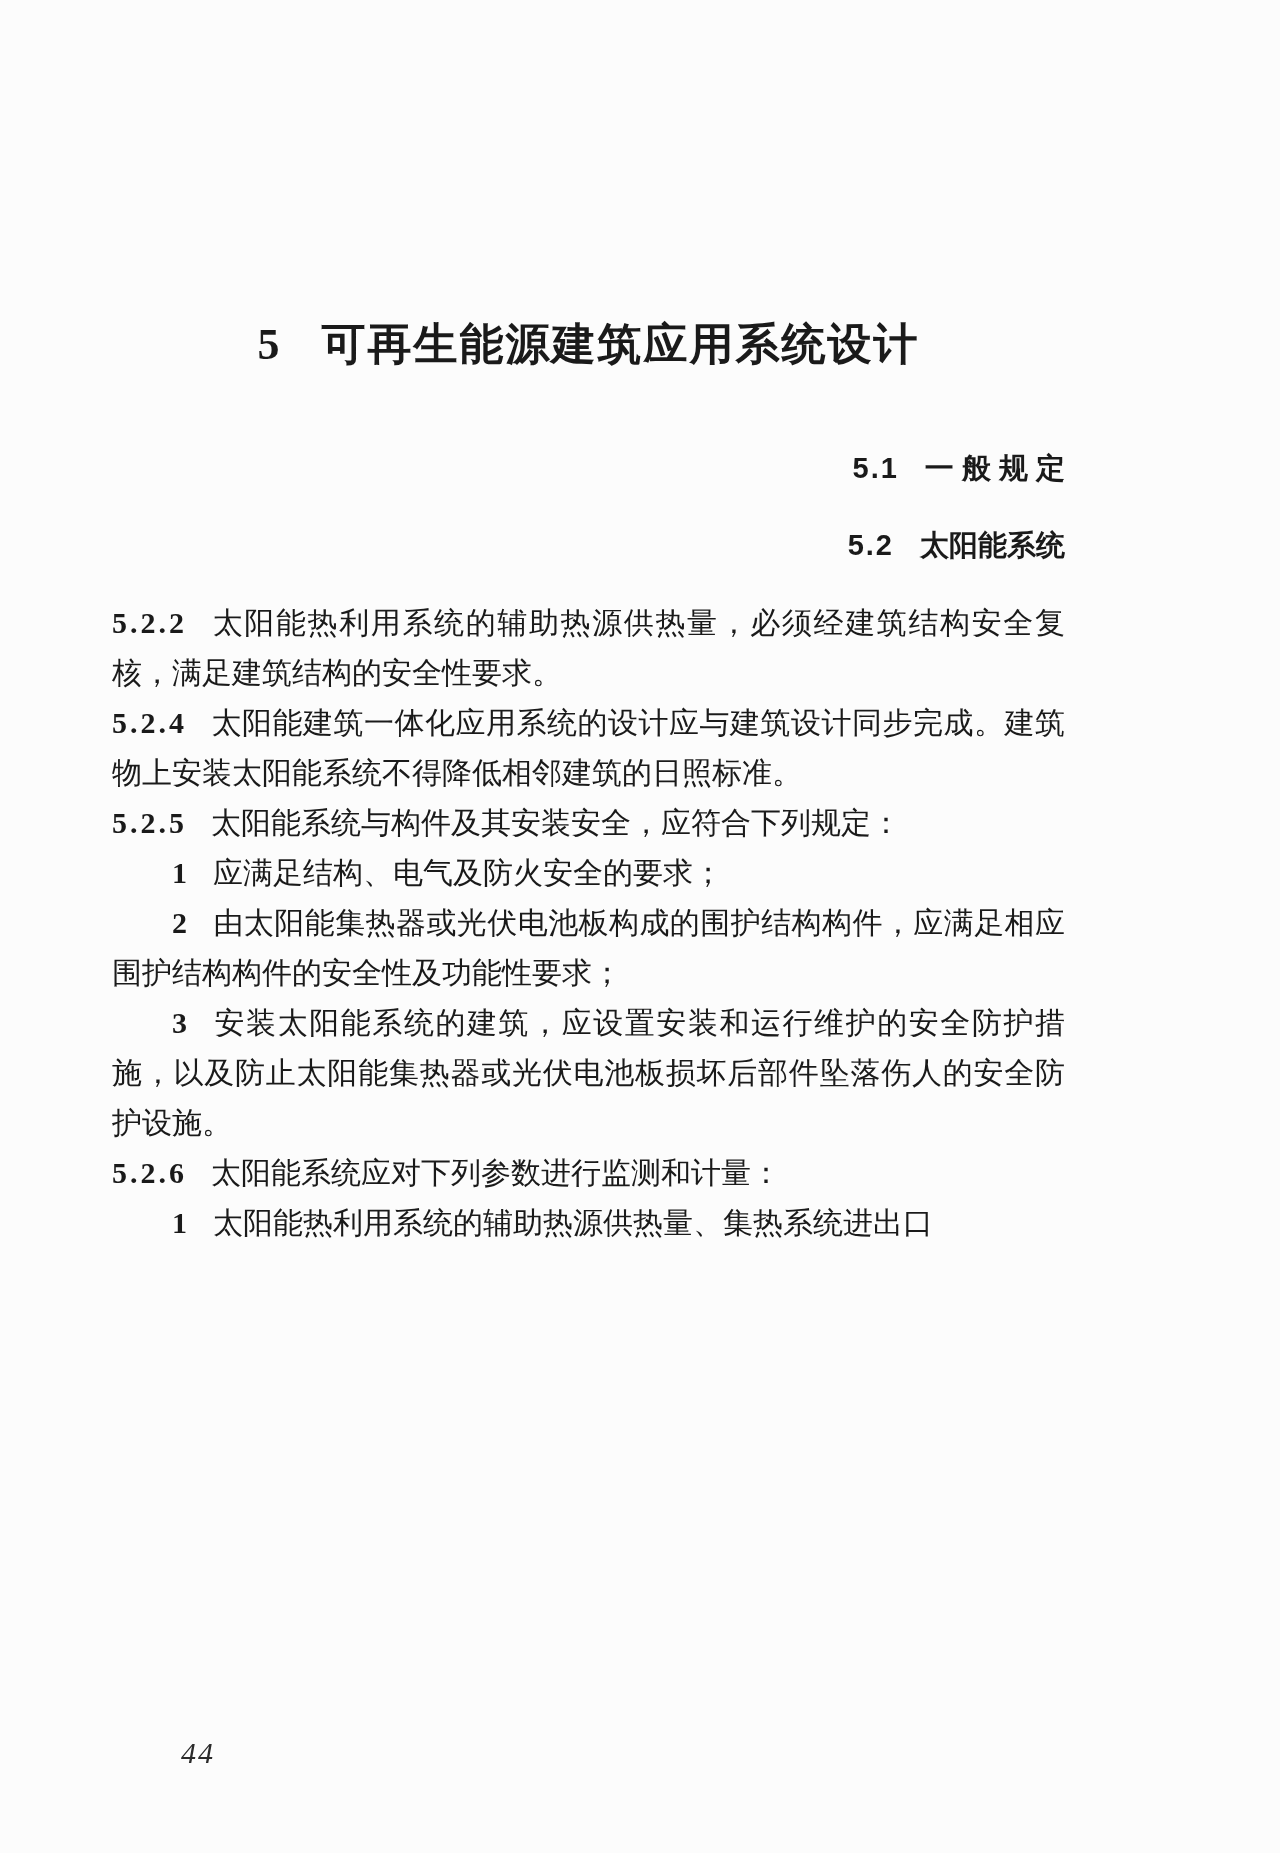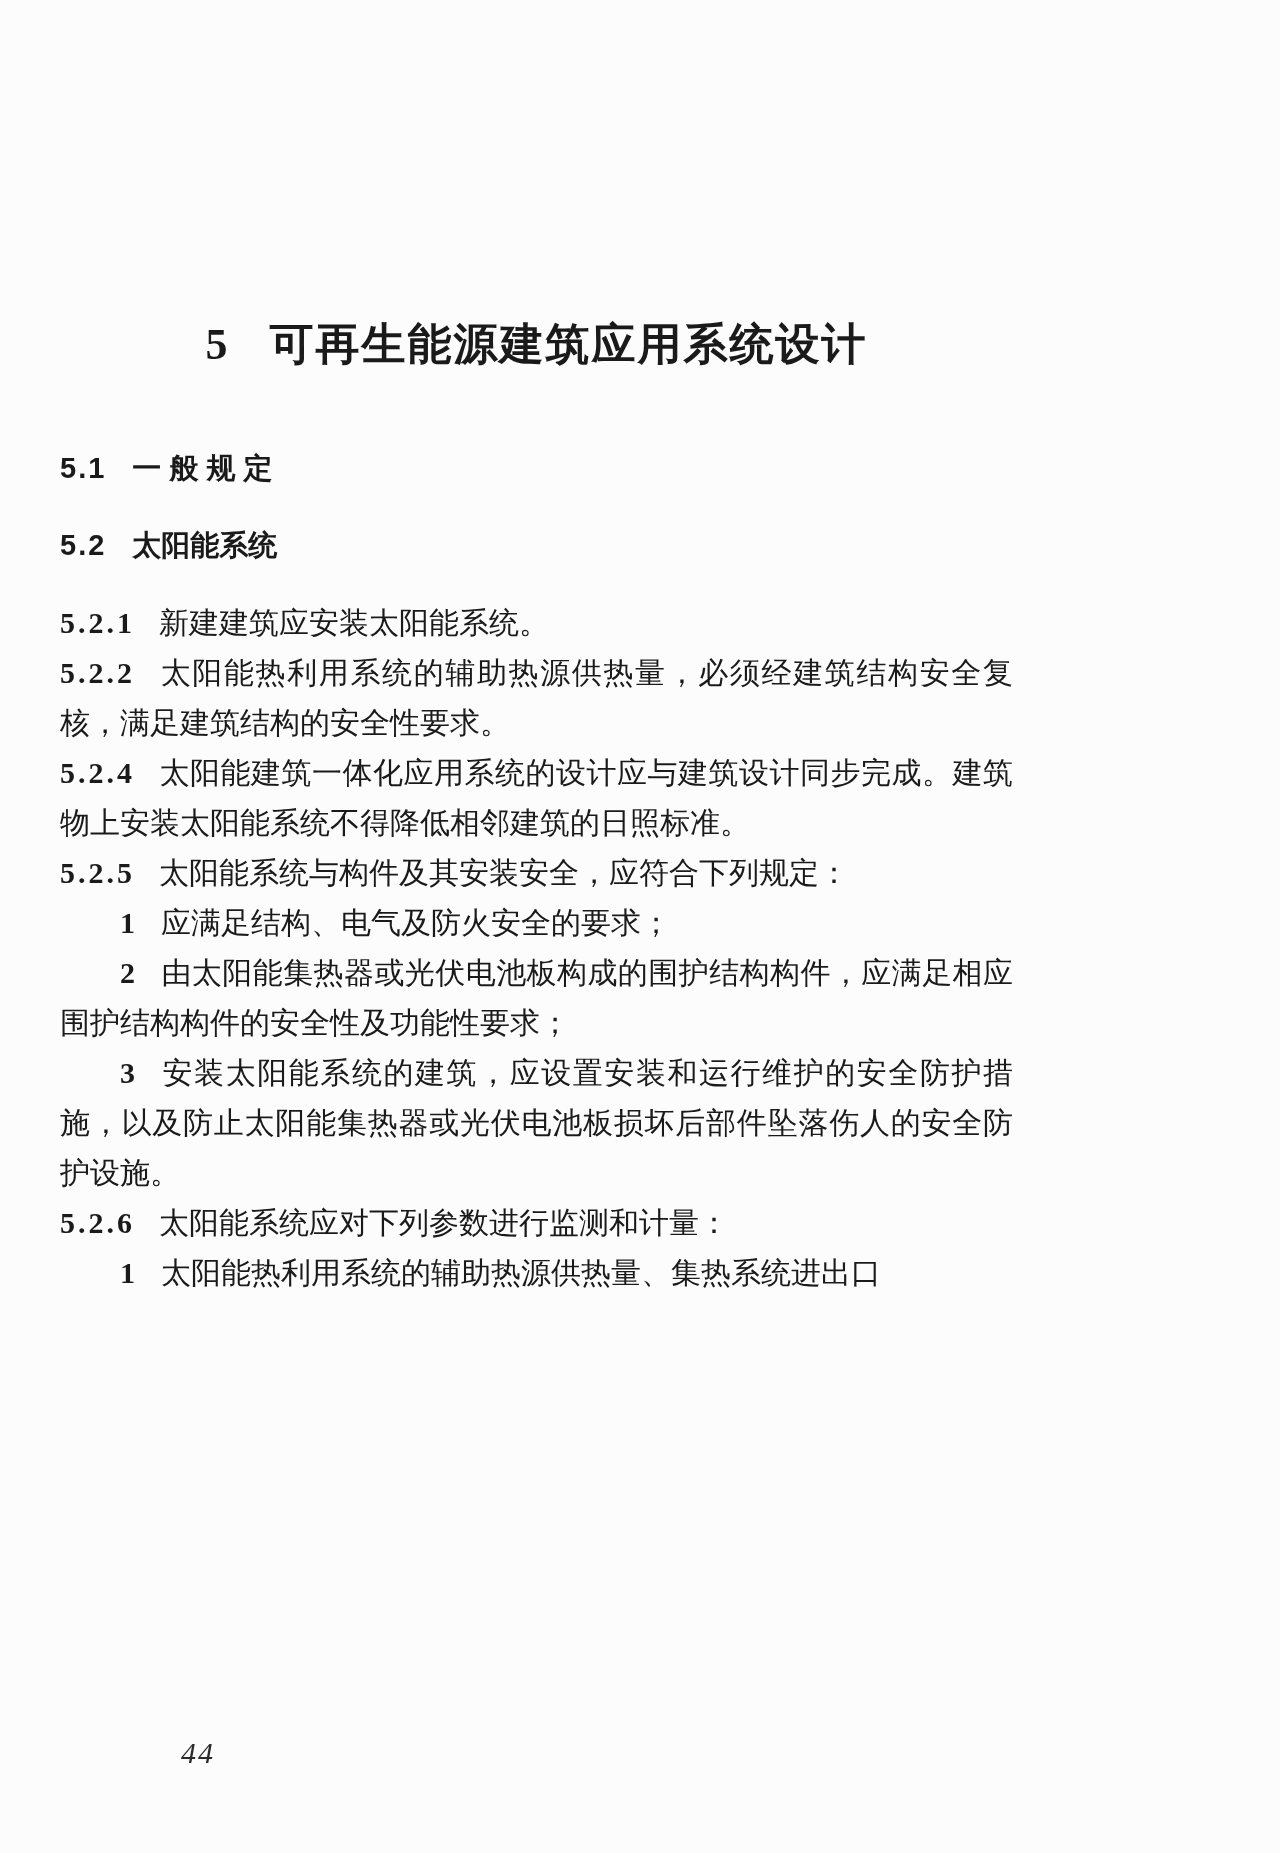--- a/index.html
+++ b/index.html
@@ -11,41 +11,41 @@
   }
   .page {
     position: relative;
     width: 1280px;
     height: 1853px;
     background: #fcfcfc;
     color: #1a1a1a;
     overflow: hidden;
   }
   .content {
-    margin-left: 60px;
+    margin-left: 112px;
     width: 953px;
     padding-top: 316px;
   }
   .doc-title {
     margin: 0;
     text-align: center;
     font-family: "Liberation Serif", "DejaVu Serif", serif;
     font-size: 44px;
     font-weight: bold;
     line-height: 58px;
     letter-spacing: 2px;
     white-space: nowrap;
   }
   .doc-title .tnum {
     margin-right: 42px;
     letter-spacing: 0;
   }
   .sec-heading {
     margin: 0;
-    text-align: left;
+    text-align: right;
     font-family: "Liberation Sans", "DejaVu Sans", sans-serif;
     font-size: 29px;
     font-weight: bold;
     line-height: 48px;
     white-space: nowrap;
   }
   .sec-heading .snum {
     margin-right: 26px;
     letter-spacing: 2px;
   }
@@ -87,21 +87,20 @@
   <div class="content">
 
     <h1 class="doc-title"><span class="tnum">5</span><span>可再生能源建筑应用系统设计</span></h1>
 
     <h2 class="sec-heading sec-heading-1"><span class="snum">5.1</span><span>一 般 规 定</span></h2>
 
 
 
     <h2 class="sec-heading sec-heading-2"><span class="snum">5.2</span><span>太阳能系统</span></h2>
 
-    <p class="clause"><b class="cnum">5.2.1</b><span>新建建筑应安装太阳能系统。</span></p>
 
     <p class="clause"><b class="cnum">5.2.2</b><span>太阳能热利用系统的辅助热源供热量，必须经建筑结构安全复核，满足建筑结构的安全性要求。</span></p>
 
 
     <p class="clause"><b class="cnum">5.2.4</b><span>太阳能建筑一体化应用系统的设计应与建筑设计同步完成。建筑物上安装太阳能系统不得降低相邻建筑的日照标准。</span></p>
 
     <p class="clause"><b class="cnum">5.2.5</b><span>太阳能系统与构件及其安装安全，应符合下列规定：</span></p>
 
     <p class="item"><b class="inum">1</b><span>应满足结构、电气及防火安全的要求；</span></p>
 

